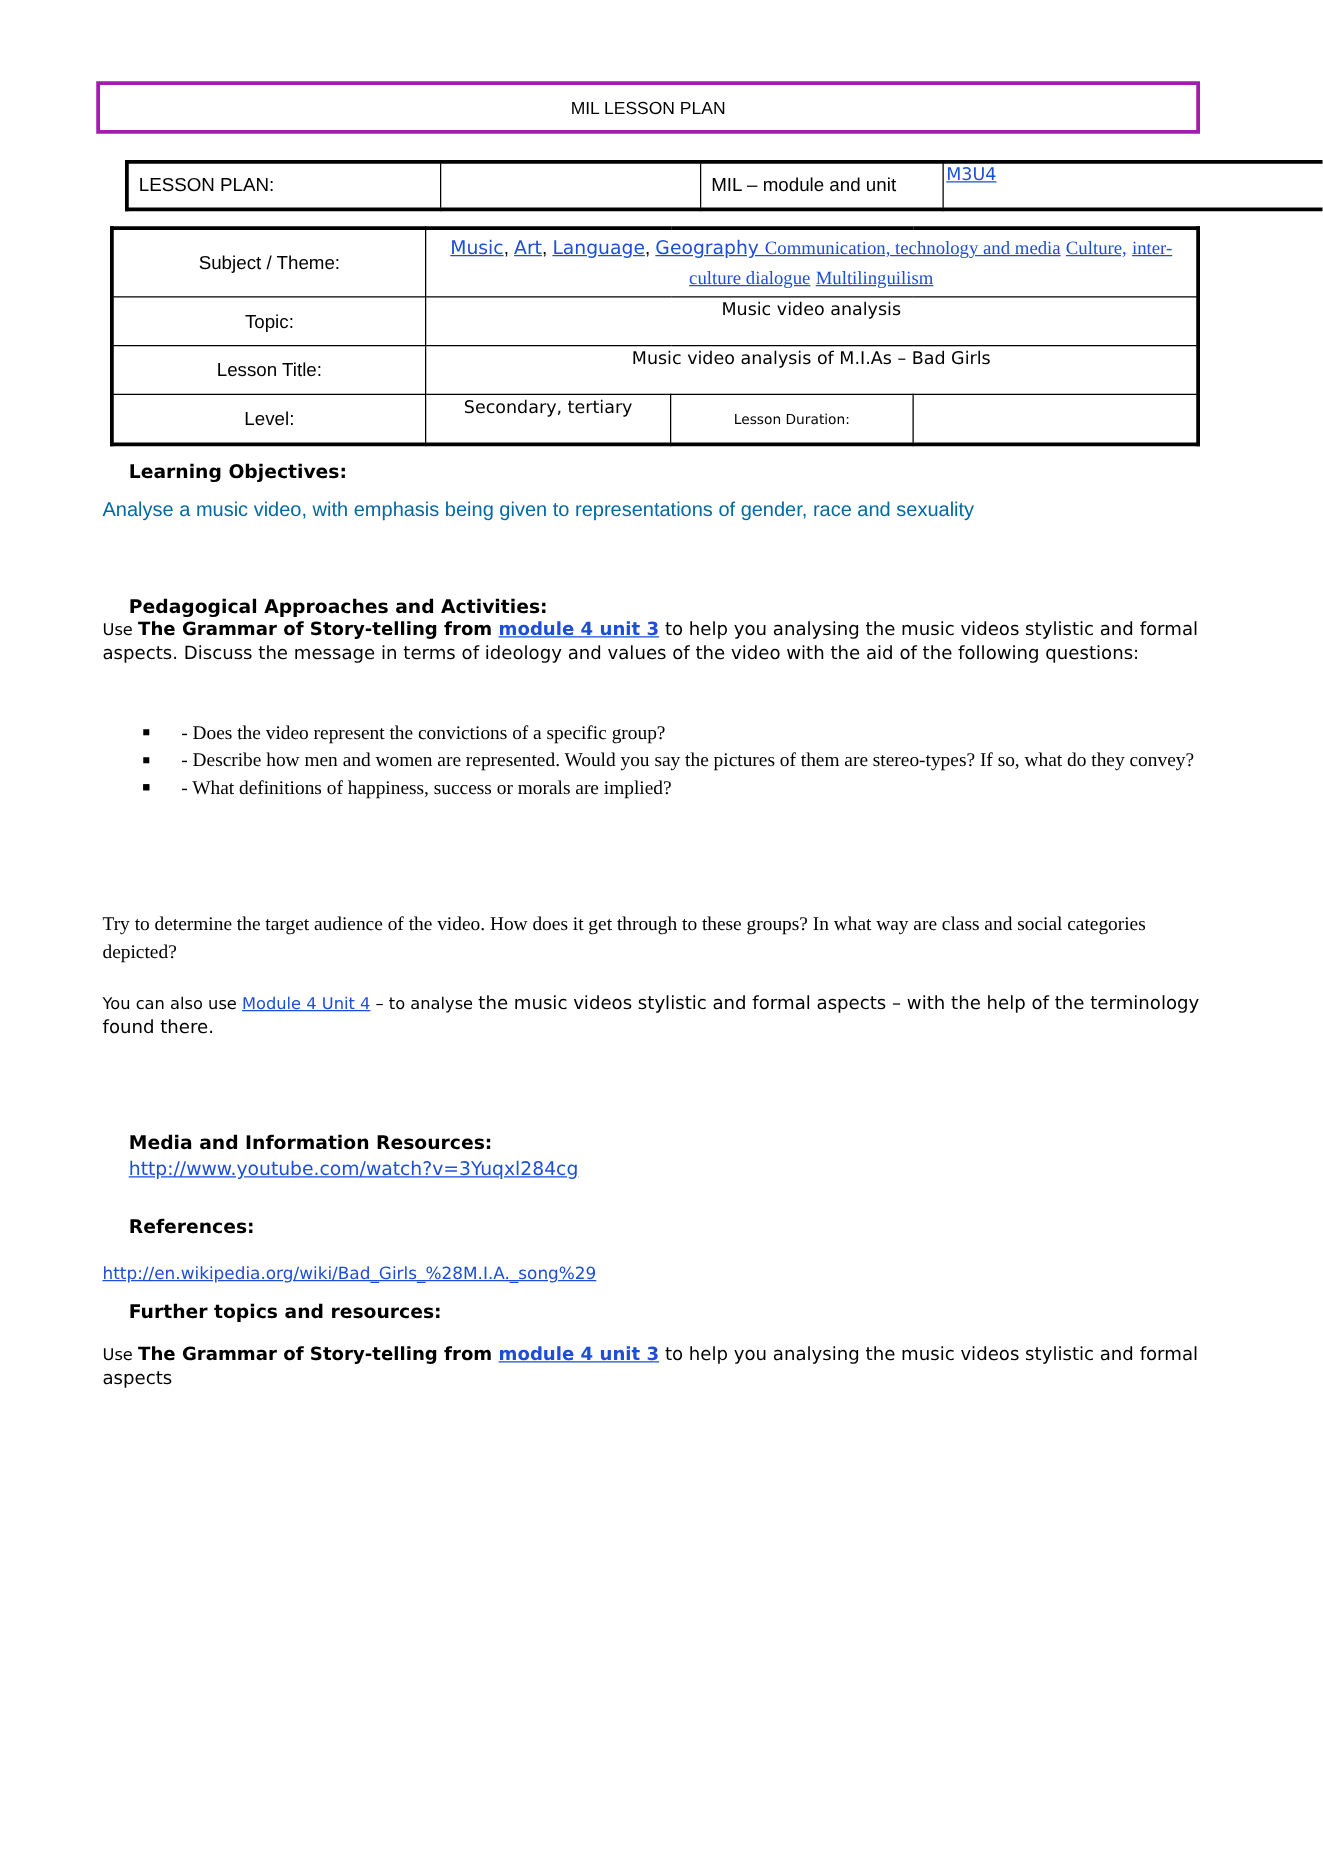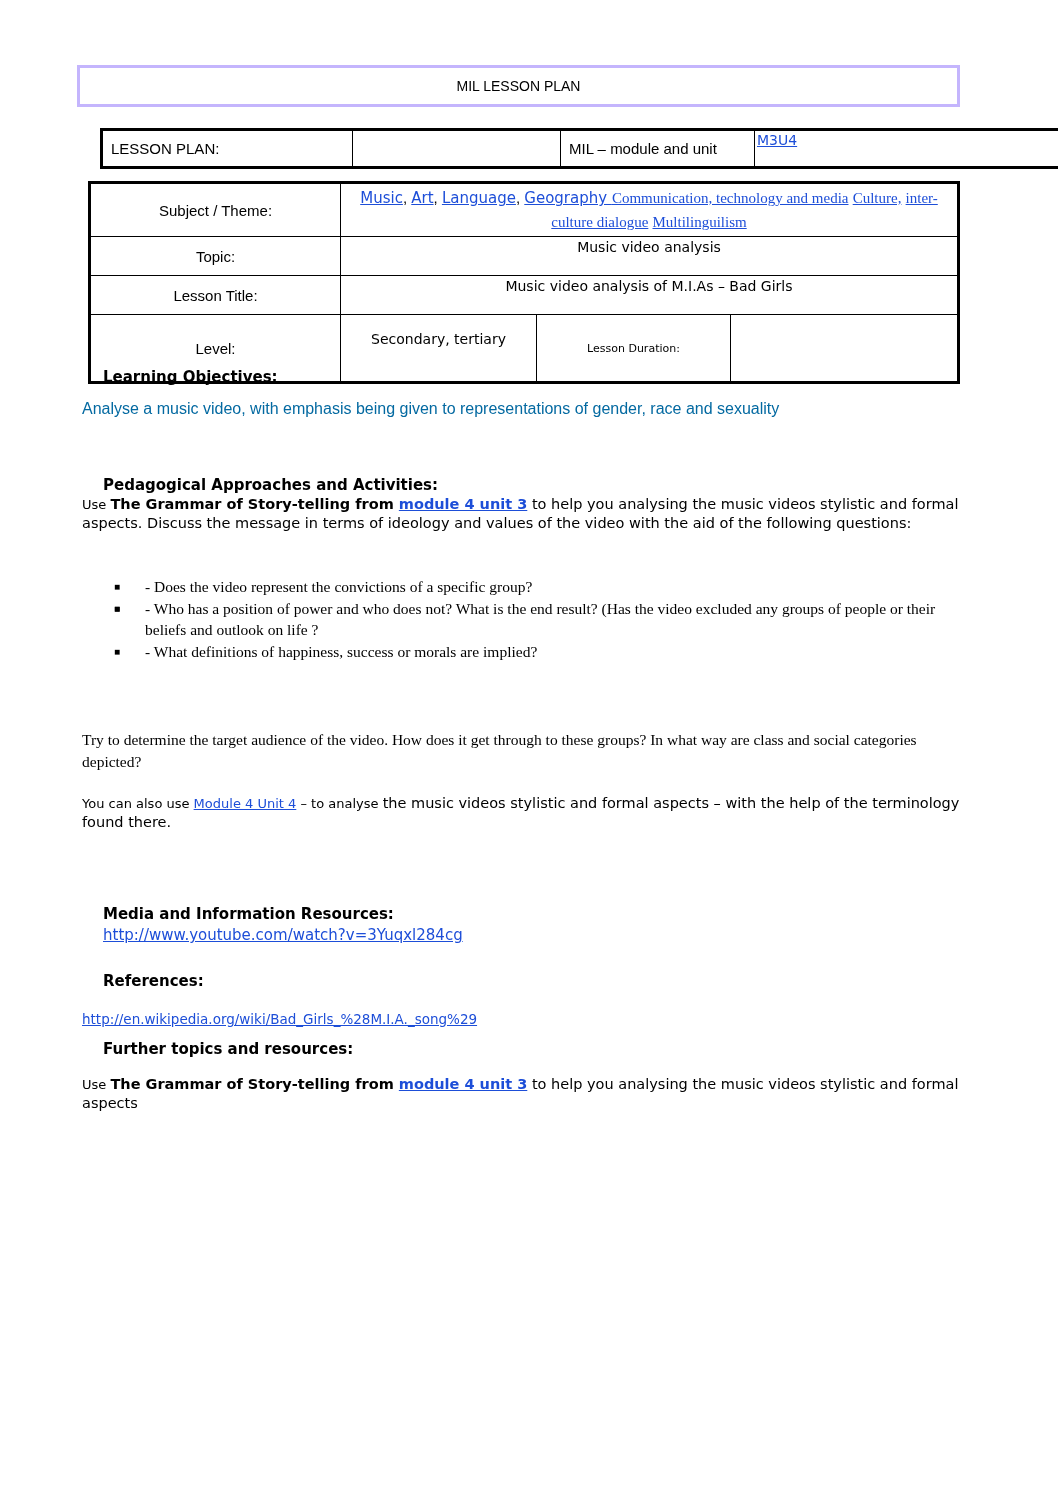--- a/index.html
+++ b/index.html
@@ -1,19 +1,19 @@
 <!DOCTYPE html>
 <html><head>
 <meta charset="utf-8">
 <style>
   html, body { margin: 0; padding: 0; background: #ffffff; }
   body { width: 1058px; height: 1497px; position: relative; overflow: hidden; color: #000; }
   .title-box {
     position: absolute; left: 77px; top: 65px; width: 883px; height: 42px;
-    border: 3px solid #c4b5fd; box-sizing: border-box;
+    border: 3px solid #a21caf; box-sizing: border-box;
     font-family: "Liberation Sans", sans-serif; font-size: 14px;
     display: flex; align-items: center; justify-content: center;
   }
   table { border-collapse: collapse; position: absolute; font-family: "Liberation Sans", sans-serif; }
   td { border: 1px solid #000; padding: 0 8px; vertical-align: middle; font-size: 15px; }
   .t1 { left: 100px; top: 128px; width: 1029px; border: 3px solid #000; }
   .t1 td { height: 35px; }
   .t2 { left: 88px; top: 181px; width: 872px; border: 3px solid #000; text-align: center; }
   .t2 td { height: 34px; }
   .sans2 { font-family: "DejaVu Sans", sans-serif; font-size: 14px; }
@@ -57,39 +57,39 @@
   <tr>
     <td>Topic:</td>
     <td colspan="3" class="sans2" style="vertical-align:top; padding:2px 2px;">Music video analysis</td>
   </tr>
   <tr>
     <td>Lesson  Title:</td>
     <td colspan="3" class="sans2" style="vertical-align:top; padding:2px 2px;">Music video analysis of M.I.As – Bad Girls</td>
   </tr>
   <tr>
     <td>Level:</td>
-    <td class="sans2" style="width:191px; vertical-align:top; padding:16px 2px;">Secondary, tertiary</td>
+    <td class="sans2" style="width:191px; vertical-align:top; padding:2px 2px;">Secondary, tertiary</td>
     <td class="sans2" style="width:177px; font-size:11px;">Lesson  Duration:</td>
     <td></td>
   </tr>
 </tbody>
   </table>
 
 <div class="h" style="left:103px; top:368px;">Learning  Objectives:</div>
 <div class="p" style="left:82px; top:400px; font-family:'Liberation Sans',sans-serif; font-size:16px; color:#0369a1;">Analyse a music video, with emphasis being given to representations of gender, race and sexuality</div>
 
 <div class="h" style="left:103px; top:476px;">Pedagogical Approaches and Activities:</div>
 <div class="p" style="left:82px; top:495px; width:880px;">
   <span style="font-size:13px">Use </span><b>The Grammar of Story-telling from </b><a href="#" style="font-weight:bold">module 4 unit 3</a><span> to help you analysing the music videos stylistic and formal aspects. Discuss the message in terms of ideology and values of the video with the aid of the following questions:</span>
 </div>
 
 <ul class="q">
   <li><span class="b">■</span><span>- Does the video represent the convictions of a specific group?</span></li>
+  <li><span class="b">■</span><span>- Describe how men and women are represented.  Would you say the pictures of them are stereo-types? If so, what do they convey?</span></li>
   <li><span class="b">■</span></li>
-  <li><span class="b">■</span><span>- Who has a position of power and who does not? What is  the end result? (Has the video excluded any groups of people or their beliefs and outlook on life ?</span></li>
   <li><span class="b">■</span><span>- What definitions of happiness, success or morals are implied?</span></li>
 </ul>
 
 <div class="serifp" style="left:82px; top:729px; width:885px;">Try to determine the target audience of the video. How does it get through to these groups? In what way are class and social categories depicted?</div>
 
 <div class="p" style="left:82px; top:794px; width:880px;">
   <span style="font-size:13px">You can also use </span><a href="#" style="font-size:13px">Module 4 Unit 4</a><span style="font-size:13px"> – to analyse </span><span>the music videos stylistic and formal aspects – with the help of the terminology found there.</span>
 </div>
 
 <div class="h" style="left:103px; top:905px;">Media and Information Resources:</div>

